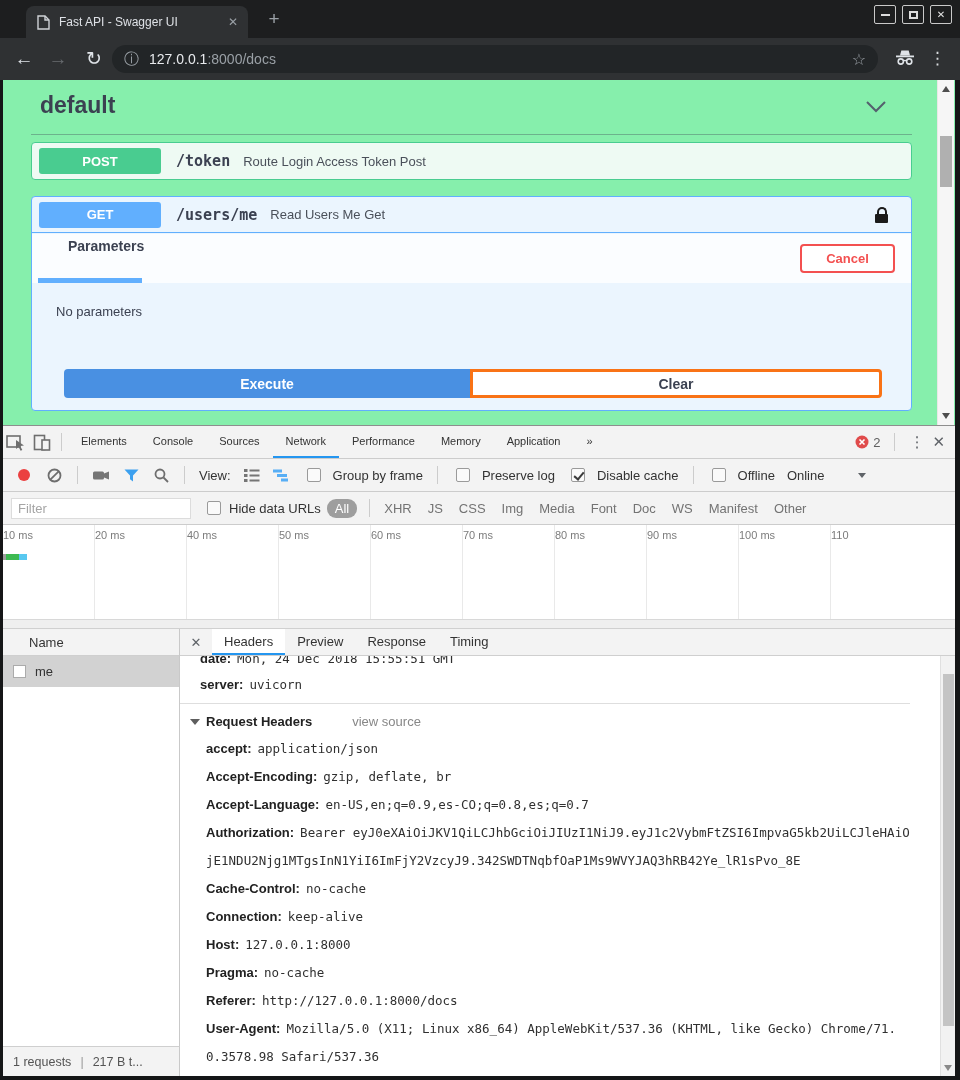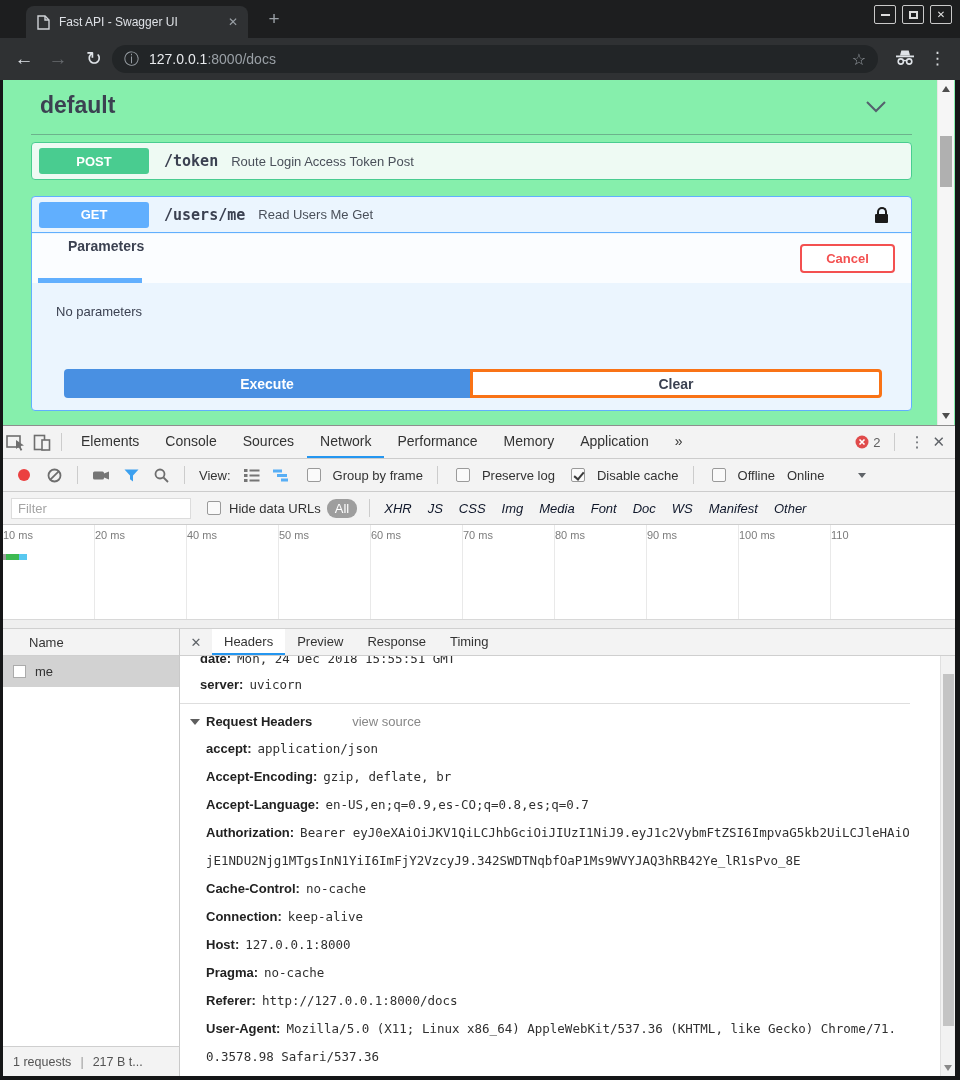--- a/index.html
+++ b/index.html
@@ -34,21 +34,21 @@
   .page { position:absolute; left:3px; top:80px; width:952px; height:345px; background:#86efac; overflow:hidden; color:#3b4151; }
   .sw-title { position:absolute; left:37px; top:12px; font-size:23px; font-weight:bold; color:#3b4151; }
   .sw-chevron { position:absolute; left:862px; top:20px; }
   .sw-hr { position:absolute; left:28px; top:54px; width:881px; height:1px; background:rgba(59,65,81,.35); }
 
   .opblock { position:absolute; left:28px; width:881px; border-radius:4px; }
   .opblock.post { top:62px; height:38px; background:#eefaf3; border:1px solid #49cc90; }
   .opblock.get  { top:116px; height:215px; background:#ebf5fe; border:1px solid #61affe; }
   .ophead { display:flex; align-items:center; height:36px; }
   .opblock.get .ophead { border-bottom:1px solid #61affe; }
-  .method { width:110px; height:26px; margin-left:7px; border-radius:3px; color:#fff; font-weight:bold; font-size:13px; display:flex; align-items:center; justify-content:center; }
+  .method { width:122px; height:26px; margin-left:7px; border-radius:3px; color:#fff; font-weight:bold; font-size:13px; display:flex; align-items:center; justify-content:center; }
   .method.post { background:#49cc90; }
   .method.get { background:#61affe; }
   .oppath { font-family:"DejaVu Sans Mono",monospace; font-weight:bold; font-size:15px; color:#3b4151; margin-left:15px; }
   .opsum { font-size:13px; color:#4a505a; margin-left:13px; }
   .lock { margin-left:auto; margin-right:22px; width:15px; display:flex; flex-direction:column; align-items:center; }
   .lock .shackle { width:10px; height:8px; border:2px solid #1b1b1b; border-bottom:none; border-radius:5px 5px 0 0; }
   .lock .body { width:13px; height:9px; background:#1b1b1b; border-radius:1px; margin-top:-1px; }
 
   .sec-header { position:absolute; left:0; top:37px; width:879px; height:49px; background:rgba(255,255,255,.8); }
   .params-label { position:absolute; left:24px; top:4px; font-size:14px; font-weight:bold; color:#3b4151;margin-left:12px; }
@@ -62,40 +62,40 @@
   .pg-scroll { position:absolute; right:1px; top:0; width:17px; height:345px; background:#f6f6f6; border-left:1px solid #e8e8e8; }
   .pg-thumb { position:absolute; left:2px; top:56px; width:12px; height:51px; background:#b0b0b0; }
   .arr { width:0; height:0; position:absolute; left:4px; }
   .arr.up { top:6px; border-left:4px solid transparent; border-right:4px solid transparent; border-bottom:6px solid #4e4e4e; }
   .arr.dn { bottom:6px; border-left:4px solid transparent; border-right:4px solid transparent; border-top:6px solid #4e4e4e; }
 
   
   .devtools { position:absolute; left:3px; top:425px; width:952px; height:650px; background:#fff; border-top:1px solid #8e8e8e; color:#333; font-size:13px; }
   .bar { background:#f3f3f3; border-bottom:1px solid #ccc; display:flex; align-items:center; }
   .dt-tabbar { position:absolute; left:0; top:0; width:952px; height:33px; }
-  .dt-tab { padding:0 13px; height:32px; display:flex; align-items:center; border-bottom:2px solid transparent; color:#333; font-size:14px; }
+  .dt-tab { padding:0 13px; height:32px; display:flex; align-items:center; border-bottom:2px solid transparent; color:#333; font-size:11px; }
   .dt-tab.active { border-bottom-color:#2496f0; }
   .vdiv { width:1px; height:18px; background:#ccc; margin:0 6px; }
   .icbtn { display:flex; align-items:center; justify-content:center; width:26px; height:26px; }
   .right-cluster { margin-left:auto; display:flex; align-items:center; padding-right:10px; gap:8px; }
   .err-badge { display:flex; align-items:center; gap:4px; color:#5f5f5f; }
   .gicon { color:#5f6368; font-size:15px; }
 
   .dt-toolbar { position:absolute; left:0; top:33px; width:952px; height:33px; gap:4px; padding-left:8px; }
   .rec { width:12px; height:12px; border-radius:50%; background:#eb4040; margin:0 7px; }
   .lbl { color:#333; margin:0 4px; white-space:nowrap; }
   .cb { width:14px; height:14px; border:1px solid #9a9a9a; border-radius:2px; background:#fafafa; position:relative; margin:0 4px 0 8px; flex:0 0 auto; }
   .cb.checked::after { content:""; position:absolute; left:4px; top:1px; width:4px; height:8px; border:solid #3c3c3c; border-width:0 2px 2px 0; transform:rotate(40deg); }
   .ddarrow { width:0; height:0; border-left:4px solid transparent; border-right:4px solid transparent; border-top:5px solid #5f6368; margin-left:26px; }
 
   .dt-filterbar { position:absolute; left:0; top:66px; width:952px; height:33px; padding-left:8px; }
   .filter-input { width:180px; height:21px; border:1px solid #dcdcdc; background:#fff; font-size:13px; padding:0 6px; font-family:"Liberation Sans",sans-serif; color:#333; }
   .filter-input::placeholder { color:#a5a5a5; }
   .pill { background:#9e9e9e; color:#fff; border-radius:9px; padding:2px 8px; margin:0 6px 0 2px; font-size:13px; }
-  .ftype { color:#0f172a; margin:2px 8px;font-style:italic; }
+  .ftype { color:#737373; margin:2px 8px; }
 
   .overview { position:absolute; left:0; top:99px; width:952px; height:94px; background:#fff; display:flex; }
   .ovcell { width:92px; border-right:1px solid #e9e9e9; font-size:11px; color:#7c7c7c; text-align:left; padding:4px 4px 0 0; }
   .ovcell.last { flex:1; border-right:none; padding-right:12px; }
   .wfbar { position:absolute; left:0; top:29px; height:6px; display:flex; }
   .wfbar .s1 { width:3px; background:#9e9e9e; }
   .wfbar .s2 { width:13px; background:#3dba52; }
   .wfbar .s3 { width:8px; background:#58c8f0; }
   .ovband { position:absolute; left:0; top:193px; width:952px; height:10px; background:#efefef; border-top:1px solid #d8d8d8; border-bottom:1px solid #d0d0d0; }
 

